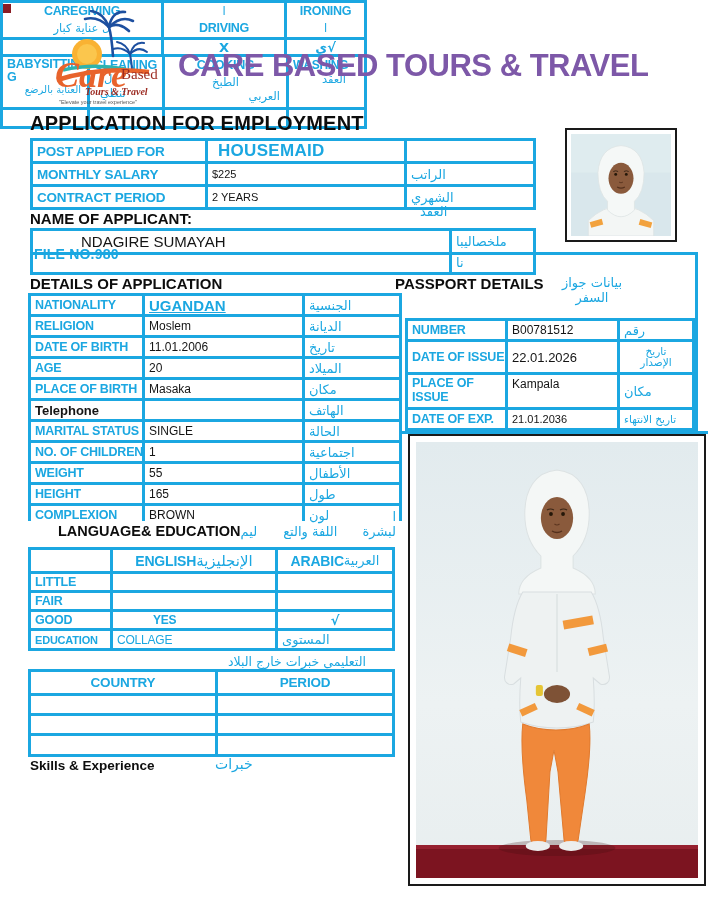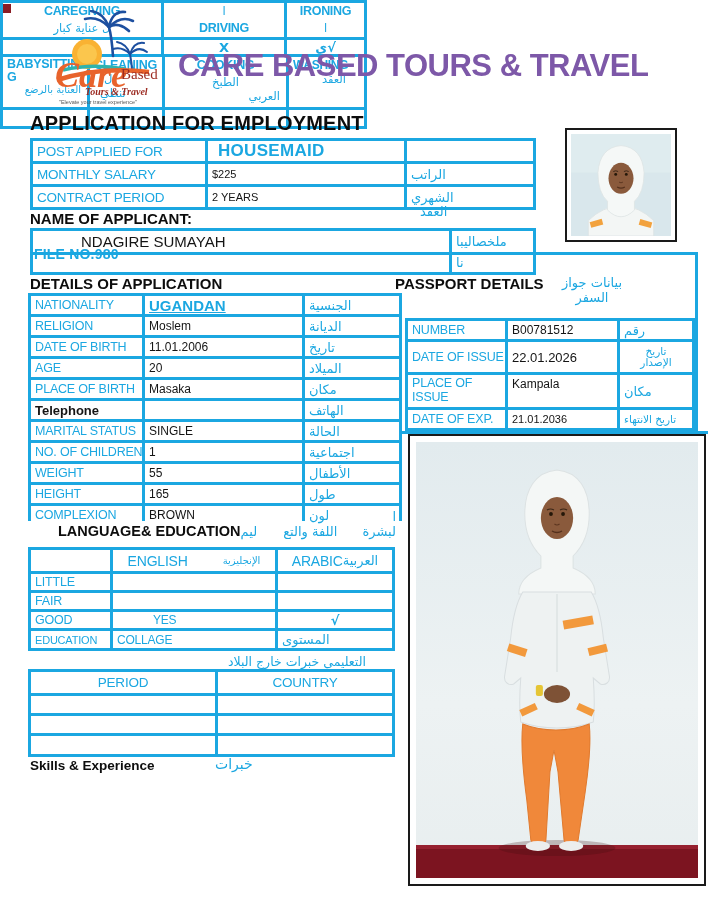--- a/index.html
+++ b/index.html
@@ -11,21 +11,21 @@
   }
   *{box-sizing:border-box;margin:0;padding:0;}
   body{background:#888;font-family:"Liberation Sans",sans-serif;}
   #canvas{position:relative;width:720px;height:898px;background:#fff;overflow:hidden;margin:0 auto;}
 
   .abs{position:absolute;}
 
   
   .tb{position:absolute;display:grid;gap:3px;background:var(--cy);border:3px solid var(--cy);}
   .tb>div{background:#fff;display:flex;align-items:center;padding:0 4px;overflow:hidden;}
-  .lab{color:var(--cy);font-weight:normal;font-size:12.5px;white-space:nowrap;letter-spacing:-0.2px;}
+  .lab{color:var(--cy);font-weight:bold;font-size:12.5px;white-space:nowrap;letter-spacing:-0.2px;}
   .lab-big{font-size:13.5px;}
   .lab-black{color:var(--ink);font-weight:bold;font-size:13px;white-space:nowrap;}
   .lab-sm{font-size:11px;}
   .wrap{white-space:normal;line-height:1.1;}
   .val{color:var(--ink);font-size:12px;white-space:nowrap;}
   .val-sm{font-size:11px;}
   .val-cy{color:var(--cy);font-weight:bold;font-size:15px;white-space:nowrap;text-decoration:underline;}
   .hm{color:var(--cy);font-weight:bold;font-size:17px;white-space:nowrap;letter-spacing:0.3px;}
   .ar{color:var(--cy);font-size:13px;justify-content:flex-end;text-align:right;direction:rtl;
       font-family:"DejaVu Sans",sans-serif;white-space:nowrap;}
@@ -237,21 +237,21 @@
     <span class="artext" style="font-size:13px;">ليم</span>
     <span style="width:26px;"></span>
     <span class="artext" style="font-size:13px;">اللفة والتع</span>
   </div>
 
   <div class="tb" style="left:28px;top:547px;width:367px;grid-template-columns:79px 162px 1fr;
        grid-template-rows:21px 16px 16px 16px 17px;">
     <div></div>
     <div class="center">
       <span class="lab" style="font-size:14px;">ENGLISH</span>
-      <span class="artext" style="font-size:10px;padding-left:35px;">الإنجليزية</span>
+      <span class="artext" style="font-size:15px;">الإنجليزية</span>
     </div>
     <div class="center">
       <span class="lab" style="font-size:14px;">ARABIC</span>
       <span class="artext" style="font-size:13px;">العربية</span>
     </div>
 
     <div class="lab">LITTLE</div>
     <div class="val"></div>
     <div class="val"></div>
 
@@ -265,22 +265,22 @@
 
     <div class="lab lab-sm">EDUCATION</div>
     <div class="lab" style="font-size:12px;font-weight:normal;">COLLAGE</div>
     <div class="ar">المستوى</div>
   </div>
 
   <div class="abs artext" style="left:228px;top:654px;font-size:12.5px;">التعليمى خبرات خارج البلاد</div>
 
   <div class="tb" style="left:28px;top:669px;width:367px;grid-template-columns:184px 1fr;
        grid-template-rows:21px 17px 17px 18px;">
+    <div class="lab lab-big center">COUNTRY</div>
     <div class="lab lab-big center">PERIOD</div>
-    <div class="lab lab-big center">COUNTRY</div>
     <div></div>
       <div></div>
     <div></div>
       <div></div>
     <div></div>
       <div></div>
   </div>
 
   <div class="abs blacktitle" style="left:30px;top:758px;font-size:13.5px;">Skills &amp; Experience</div>
   <div class="abs artext" style="left:215px;top:756px;font-size:14px;">خبرات</div>

